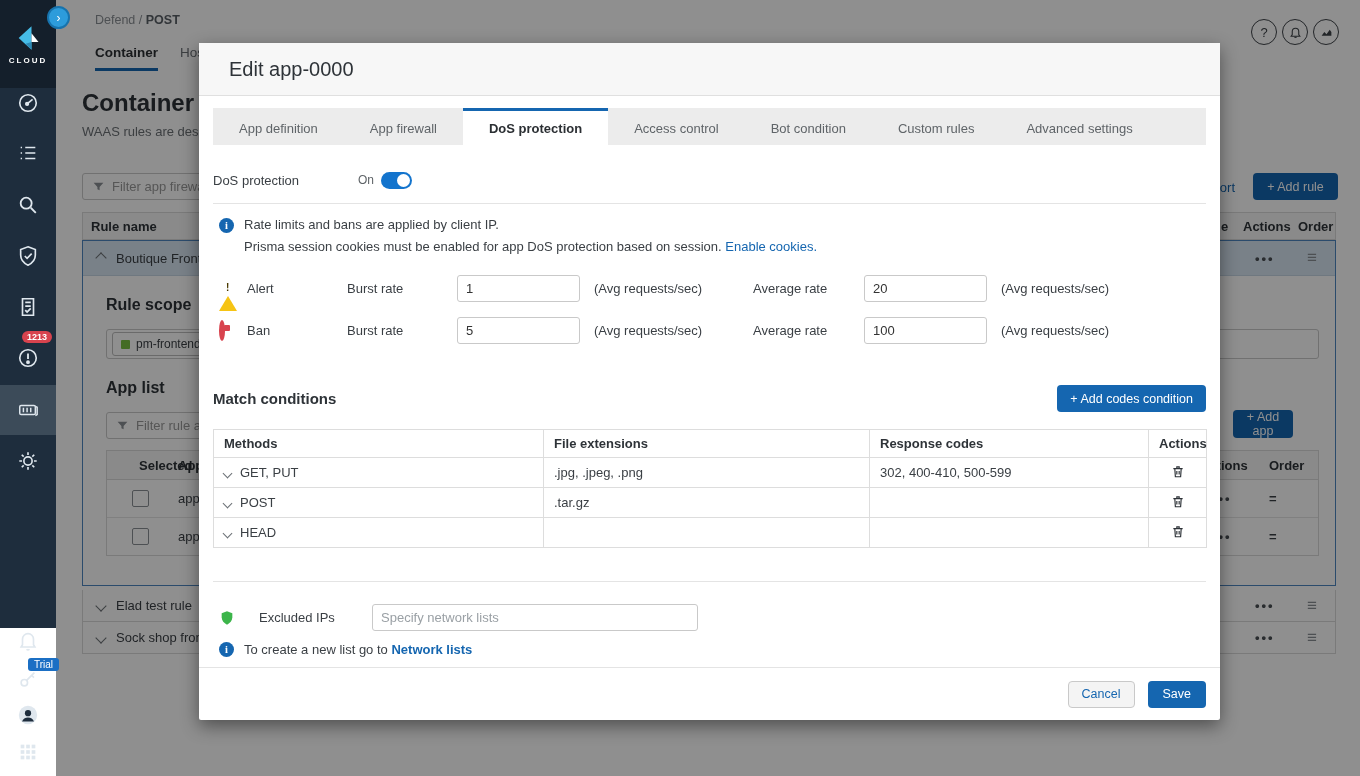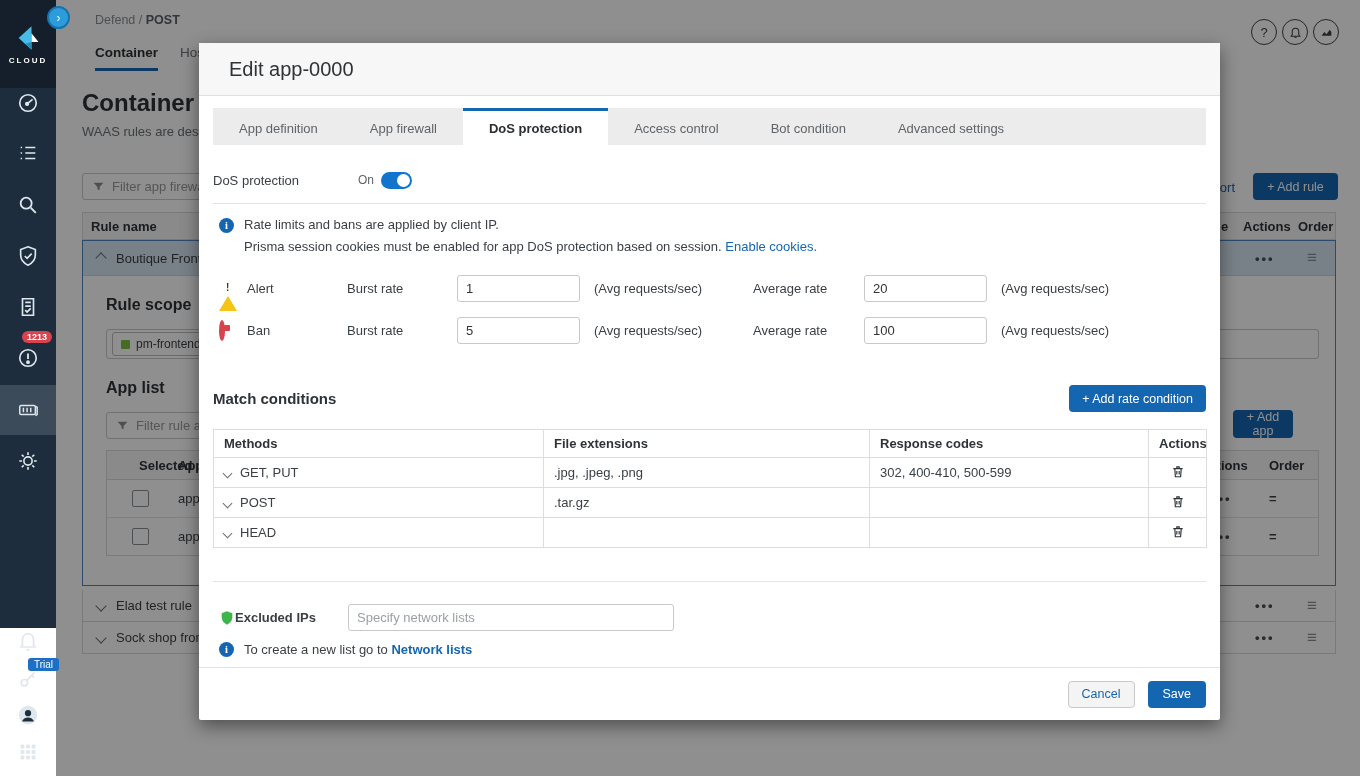--- a/index.html
+++ b/index.html
@@ -297,20 +297,21 @@
   <div class="m-header">
     <span>Edit app-0000</span>
   </div>
 
   <div class="m-tabs">
     <div class="m-tab">App definition</div>
     <div class="m-tab">App firewall</div>
     <div class="m-tab active">DoS protection</div>
     <div class="m-tab">Access control</div>
     <div class="m-tab">Bot condition</div>
+    <div class="m-tab">Custom rules</div>
     <div class="m-tab">Advanced settings</div>
   </div>
 
   <div class="m-body">
 
     <div style="display:flex;align-items:center;margin-top:25px;height:20px">
       <span class="lbl" style="width:145px">DoS protection</span>
       <span style="font-size:12px;color:#5f6468;margin-right:7px">On</span>
       <span class="toggle">
           <span class="knob"></span>
@@ -346,21 +347,21 @@
       <span class="lbl" style="width:110px">Burst rate</span>
       <input class="field" style="width: 123px;" value="5">
       <span class="lbl" style="margin-left:14px;width:132px">(Avg requests/sec)</span>
       <span class="lbl" style="margin-left:27px;width:111px">Average rate</span>
       <input class="field" style="width: 123px;" value="100">
       <span class="lbl" style="margin-left:14px">(Avg requests/sec)</span>
     </div>
 
     <div style="display:flex;align-items:center;justify-content:space-between;margin-top:41px">
       <span style="font-size:15px;font-weight:bold;color:#2e3338">Match conditions</span>
-      <button class="btn-blue" style="height:27px;padding:0 13px">+ Add rate condition</button>
+      <button class="btn-blue" style="height:27px;padding:0 13px">+ Add codes condition</button>
     </div>
 
     <table class="mc-table" style="margin-top:17px">
       <colgroup>
           <col style="width:330px">
           <col style="width:326px">
           <col style="width:279px">
           <col style="width:58px">
         </colgroup>
       <tbody>
@@ -396,21 +397,21 @@
       </tr>
     </tbody>
       </table>
 
     <hr class="hr" style="margin-top:33px">
 
     <div style="display:flex;align-items:center;margin-top:22px;margin-left:6px">
       <svg width="16" height="18" viewBox="0 0 24 24">
           <path d="M12 2l8 3v6c0 5-3.5 9-8 11-4.5-2-8-6-8-11V5z" fill="#3cb54a"></path>
         </svg>
-      <span class="lbl" style="font-weight:bold;margin-left:0;width:113px">Excluded IPs</span>
+      <span class="lbl" style="font-weight:normal;margin-left:24px;width:113px">Excluded IPs</span>
       <input class="field" style="width: 326px;" placeholder="Specify network lists">
     </div>
     <div style="display:flex;align-items:center;gap:10px;margin-top:11px;margin-left:6px">
       <span class="info-ic">i</span>
       <span class="lbl">
         <span>To create a new list go to</span>
         <a class="link" style="font-weight:bold">Network lists</a>
       </span>
     </div>
   </div>

